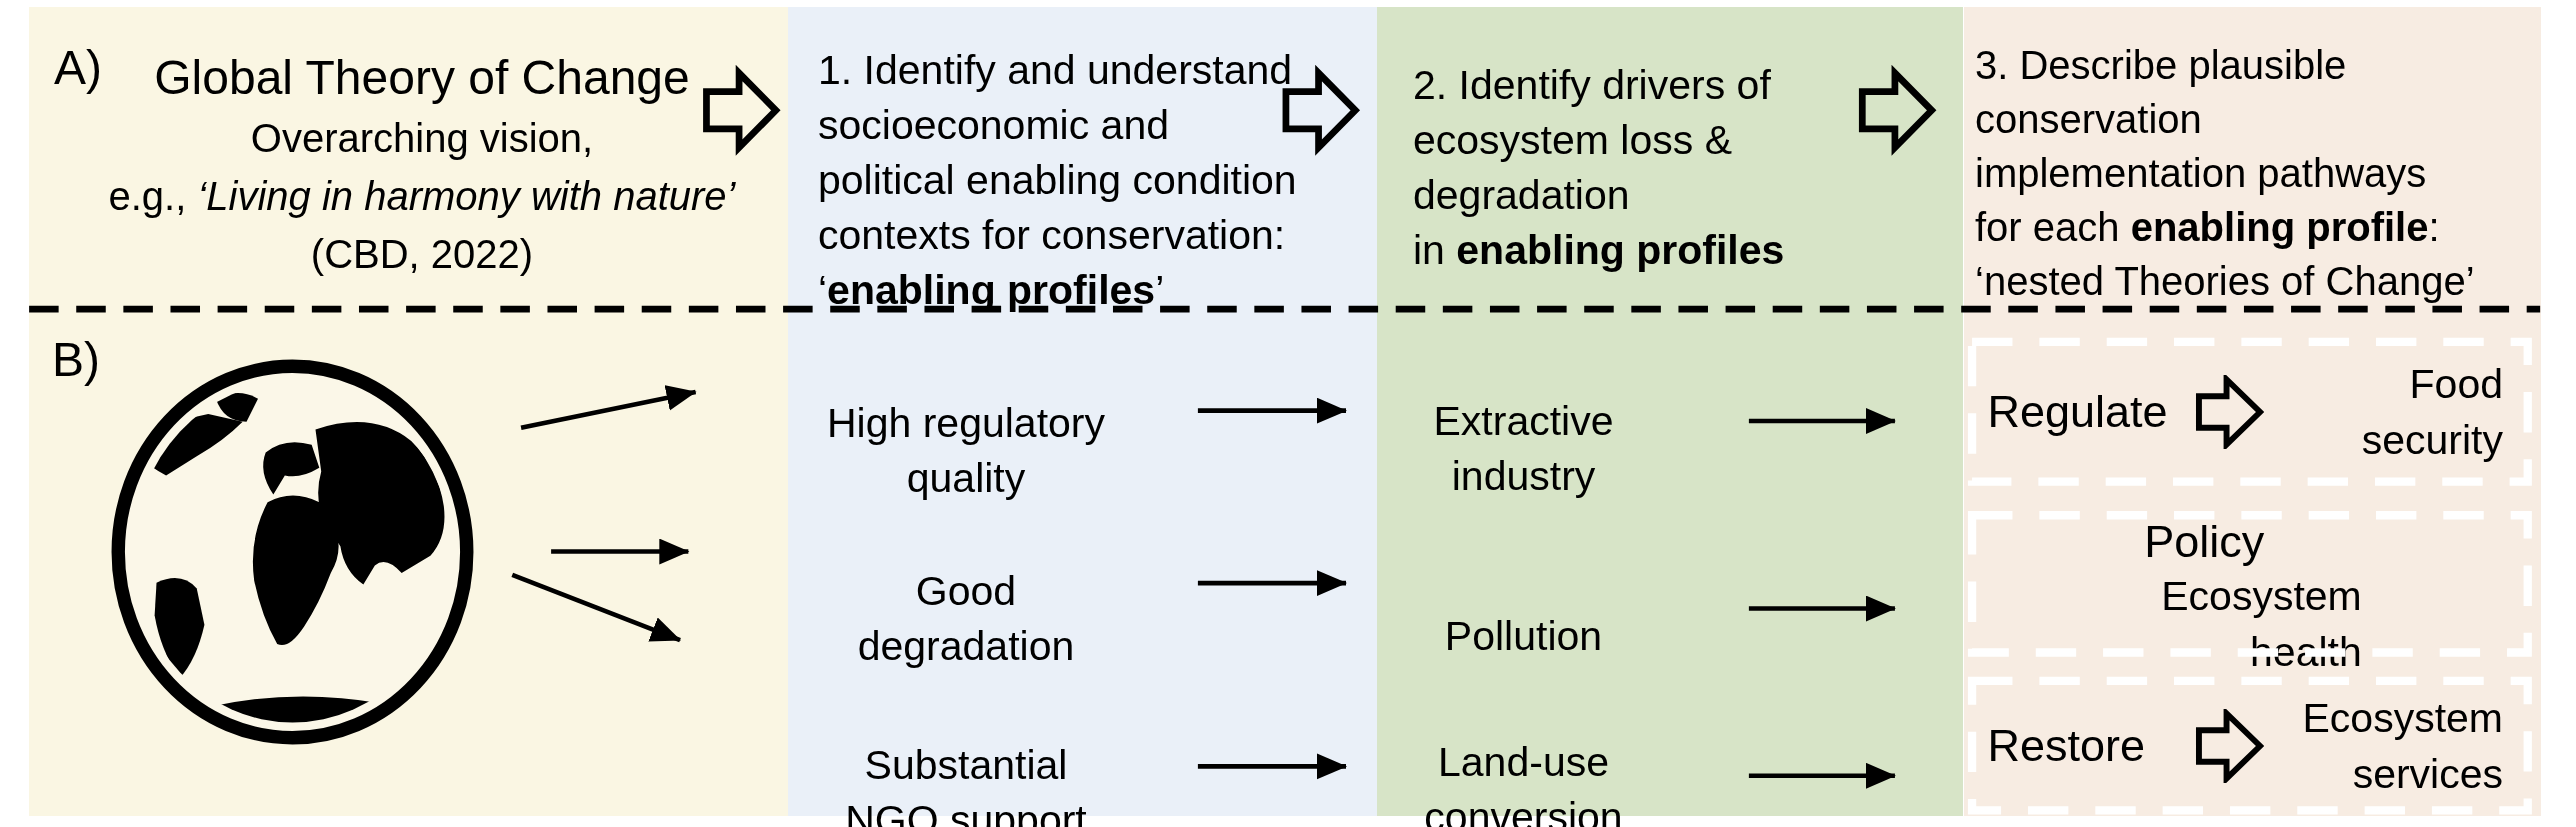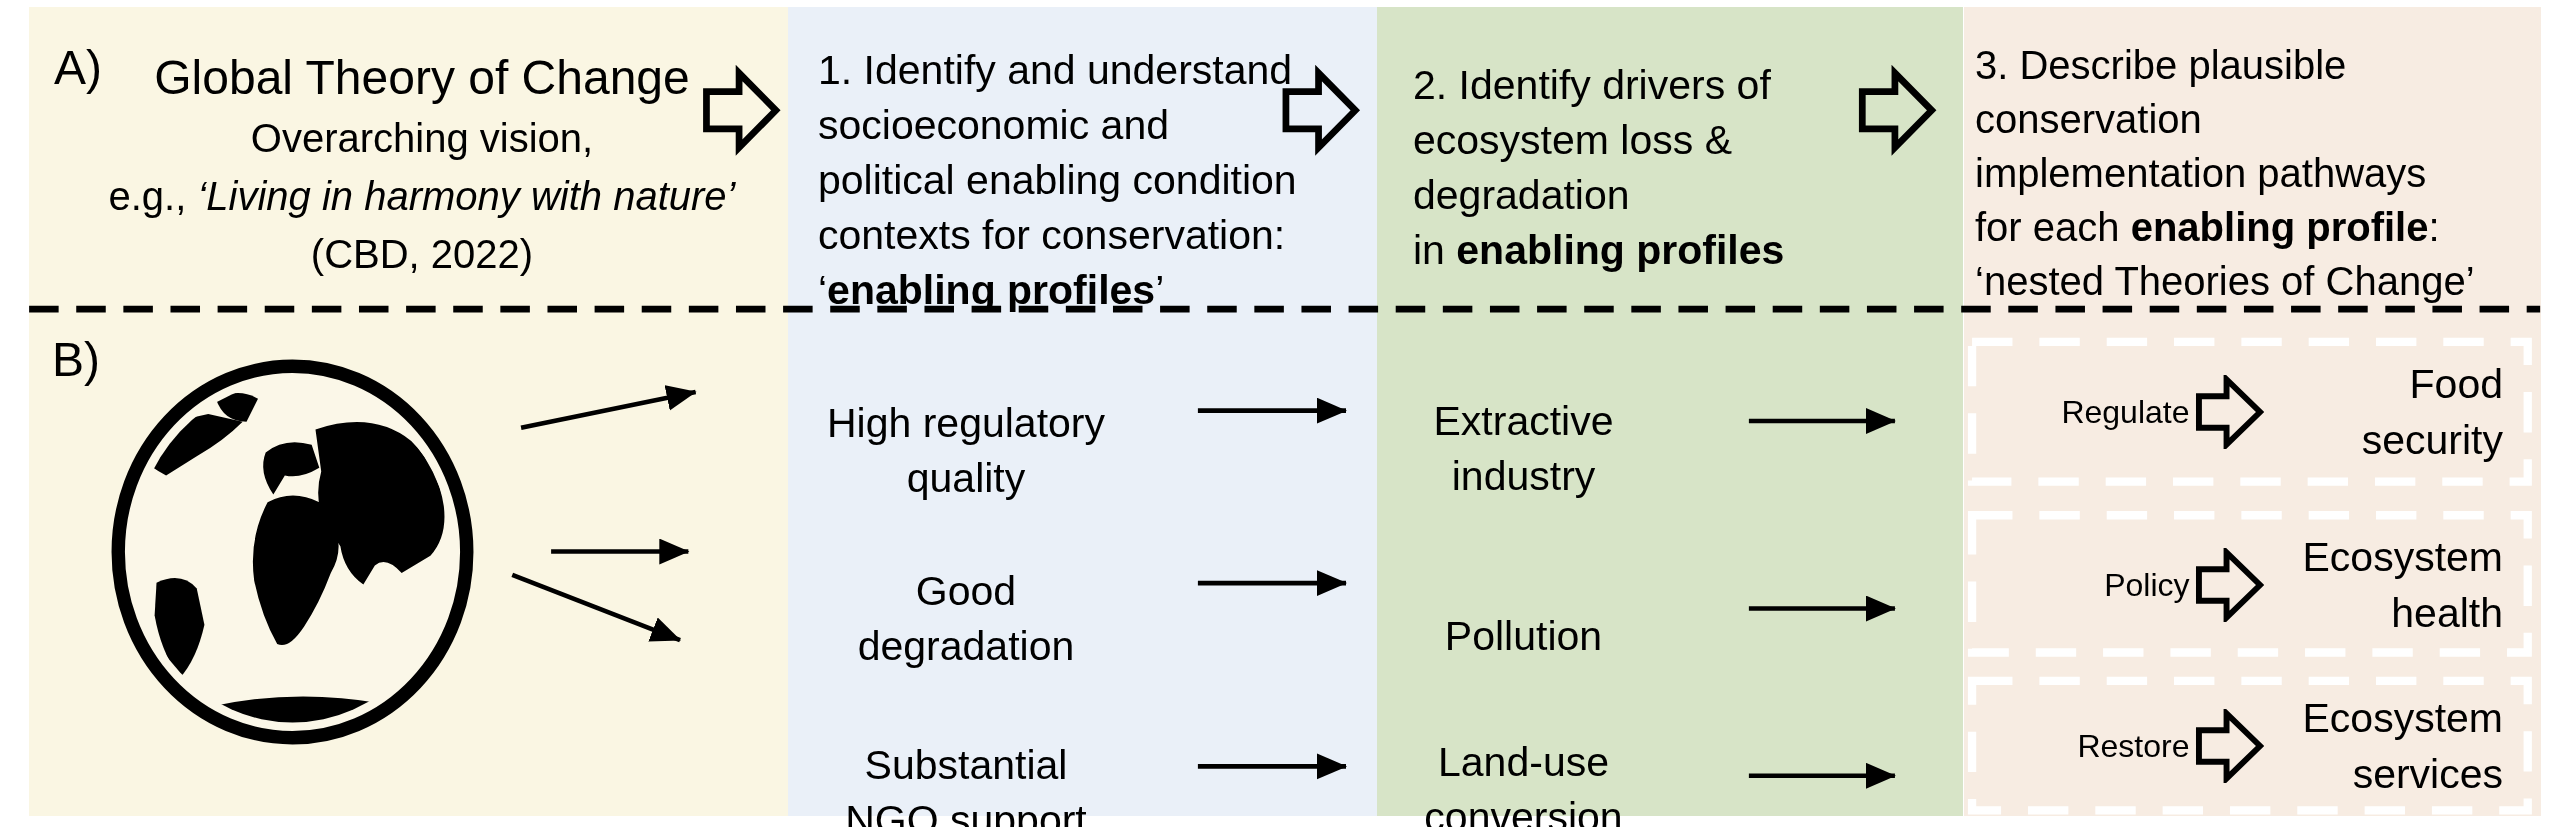--- a/index.html
+++ b/index.html
@@ -26,24 +26,24 @@
   #head3{left:1413px;top:46px;width:549px;}
   #head4{left:1975px;top:26px;width:564px;font-size:40px;line-height:54px;}
   .b{font-weight:bold;}
   .i{font-style:italic;}
   .pre{white-space:pre-line;}
   .item{font-size:41px;line-height:55px;text-align:center;transform:translateY(-50%);margin-top:27px;}
   .cond{left:800px;width:332px;}
   .driv{left:1368px;width:311px;}
   #overlay{position:absolute;left:0;top:0;width:2576px;height:827px;pointer-events:none;}
   .pathway-box{left:1972px;width:556px;display:flex;align-items:center;justify-content:space-between;padding:0 25px 0 15.5px;}
-  .pathway-box .action{width:202px;text-align:right;font-size:32px;line-height:52px;}
+  .pathway-box .action{width:202px;text-align:left;font-size:45px;line-height:52px;}
   .pathway-box .outcome{width:233px;text-align:right;font-size:41px;line-height:56px;}
   #box1{top:342px;height:140px;}
-  #box2{top:516px;height:137px;}
+  #box2{top:516px;height:137px;flex-direction:column;}
   #box3{top:681px;height:130px;}
 </style>
 </head>
 <body>
 
 <div class="panel" id="panel-col1"></div>
 <div class="panel" id="panel-col2"></div>
 <div class="panel" id="panel-col3"></div>
 <div class="panel" id="panel-col4"></div>
 

